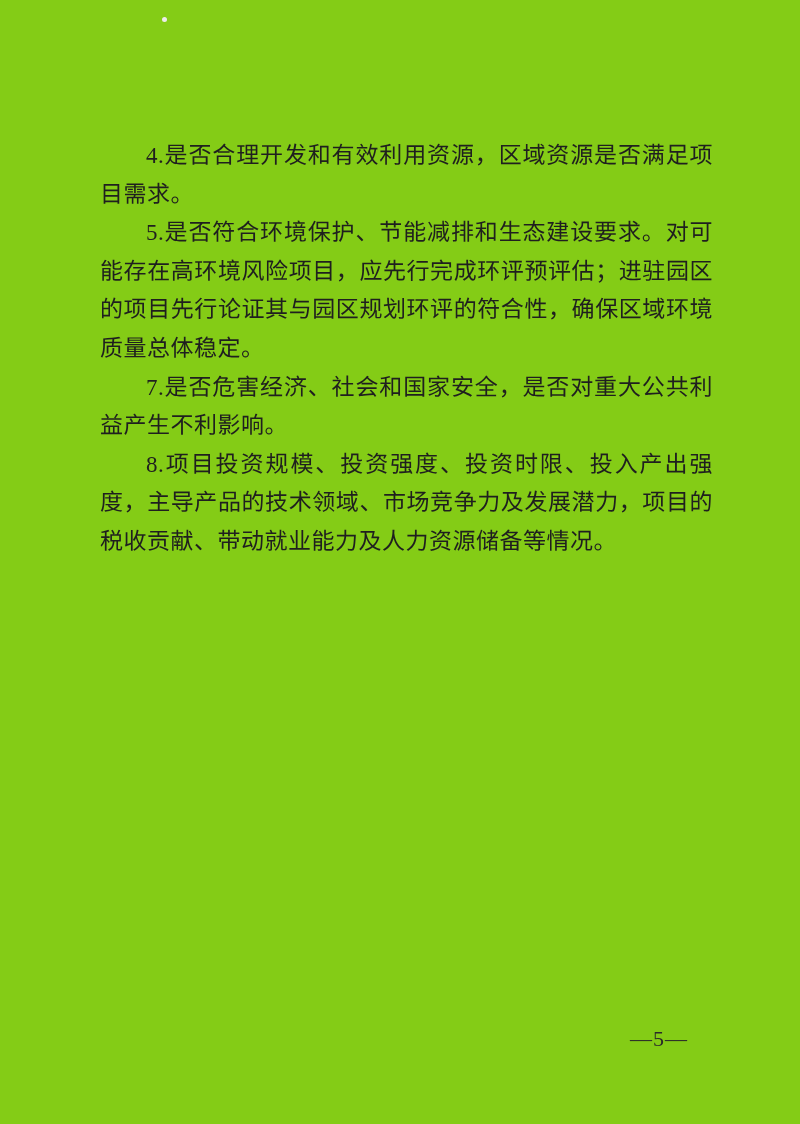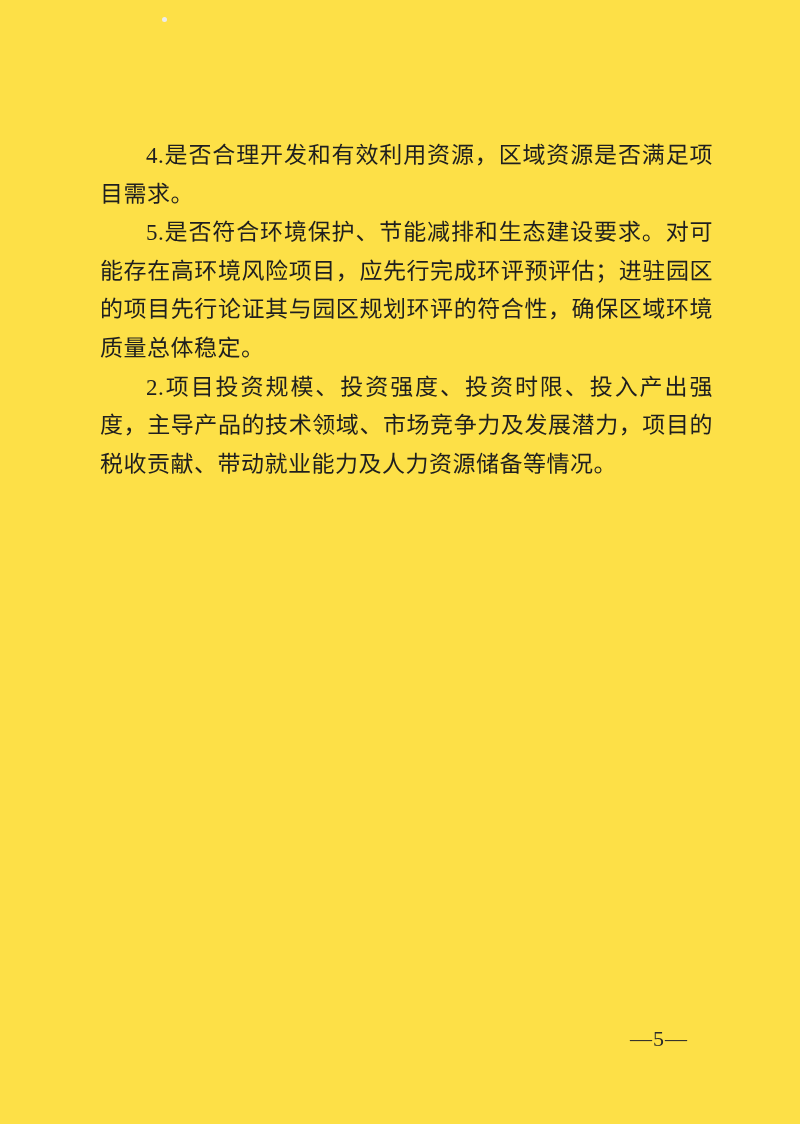--- a/index.html
+++ b/index.html
@@ -6,21 +6,21 @@
   html, body {
     margin: 0;
     padding: 0;
     background: #ffffff;
   }
   .page {
     position: relative;
     width: 800px;
     height: 1124px;
     margin: 0 auto;
-    background: #fde047;
+    background: #84cc16;
     overflow: hidden;
     font-family: "Liberation Serif", "DejaVu Serif", serif;
     color: #1f1f1f;
   }
   .content {
     position: absolute;
     left: 100px;
     top: 137px;
     width: 613px;
     font-size: 23px;
@@ -55,19 +55,20 @@
 </style>
 </head>
 <body>
 
 <div class="page">
   <div class="speck"></div>
 
   <div class="content">
     <p>4.是否合理开发和有效利用资源，区域资源是否满足项目需求。</p>
     <p>5.是否符合环境保护、节能减排和生态建设要求。对可能存在高环境风险项目，应先行完成环评预评估；进驻园区的项目先行论证其与园区规划环评的符合性，确保区域环境质量总体稳定。</p>
-    <p>2.项目投资规模、投资强度、投资时限、投入产出强度，主导产品的技术领域、市场竞争力及发展潜力，项目的税收贡献、带动就业能力及人力资源储备等情况。</p>
+    <p>7.是否危害经济、社会和国家安全，是否对重大公共利益产生不利影响。</p>
+    <p>8.项目投资规模、投资强度、投资时限、投入产出强度，主导产品的技术领域、市场竞争力及发展潜力，项目的税收贡献、带动就业能力及人力资源储备等情况。</p>
   </div>
 
   <div class="footer">
     <span>—5—</span>
   </div>
 </div>
 
 </body></html>

